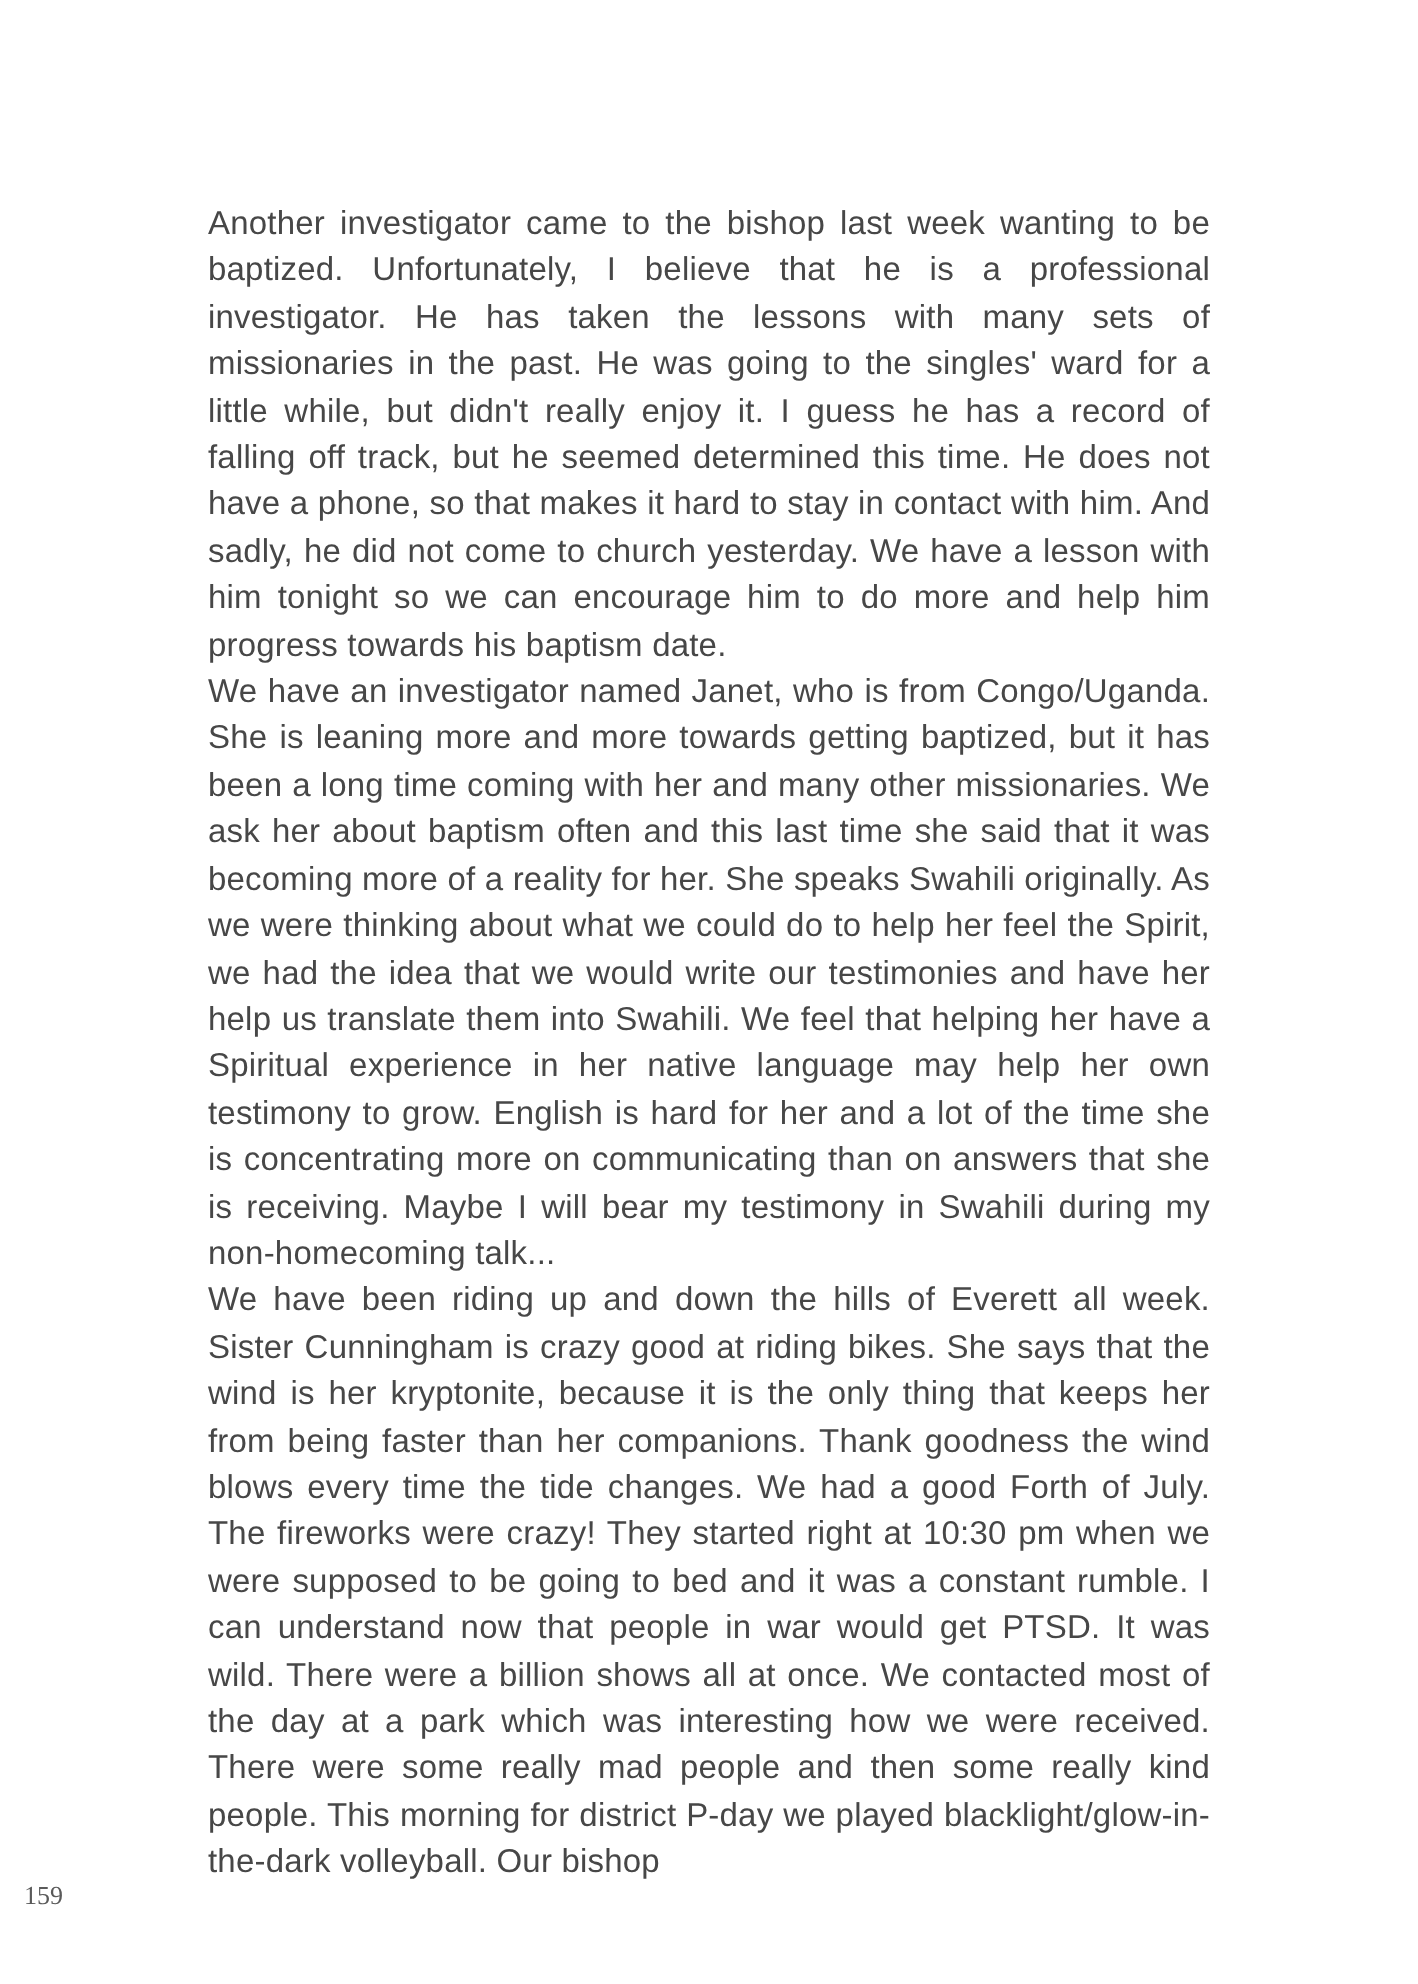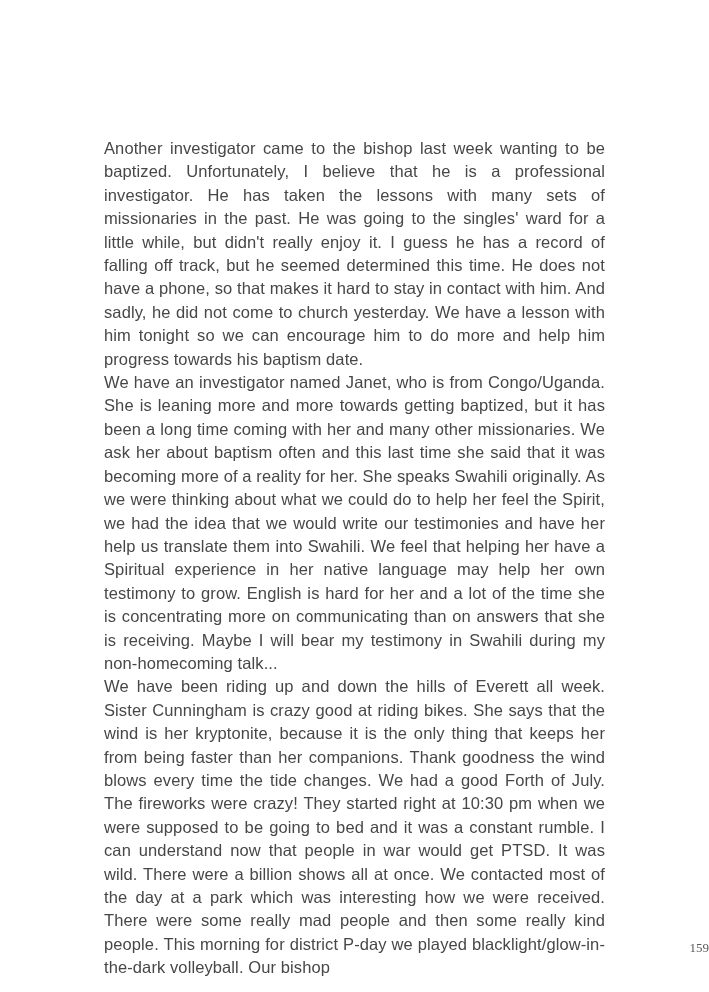--- a/index.html
+++ b/index.html
@@ -12,21 +12,20 @@
     width: 709px;
     height: 992px;
     position: relative;
     overflow: hidden;
     font-family: "Liberation Sans", sans-serif;
   }
   .page {
     position: absolute;
     inset: 0;
     background: #ffffff;
-    margin-top: 36px;
   }
   .content {
     position: absolute;
     left: 104px;
     right: 104px;
     top: 101px;
     color: #474747;
     font-size: 16.5px;
     line-height: 23.4px;
     text-align: justify;
@@ -34,21 +33,21 @@
   }
   .content p {
     margin: 0;
     padding: 0;
   }
   .page-number {
     position: absolute;
     bottom: 36px;
     left: 0;
     right: 0;
-    text-align: right;
+    text-align: left;
     font-family: "Liberation Serif", serif;
     font-size: 13px;
     color: #5a5a5a;
     padding-left: 12px;
   }
 </style>
 </head>
 <body>
 
 <div class="page">

